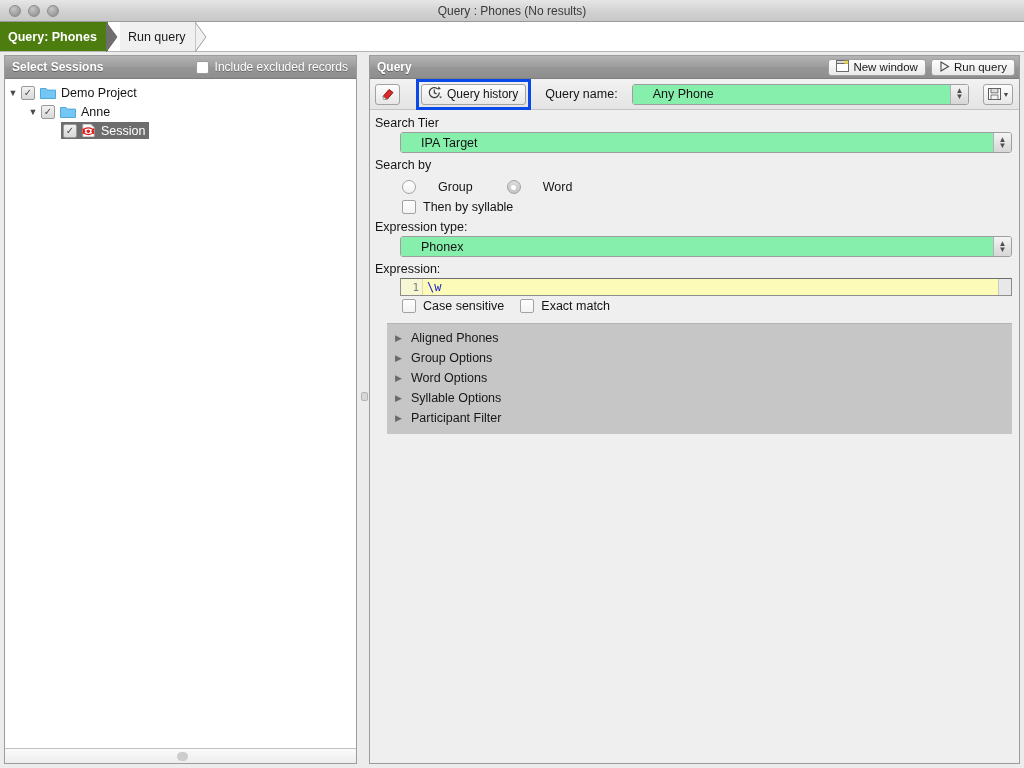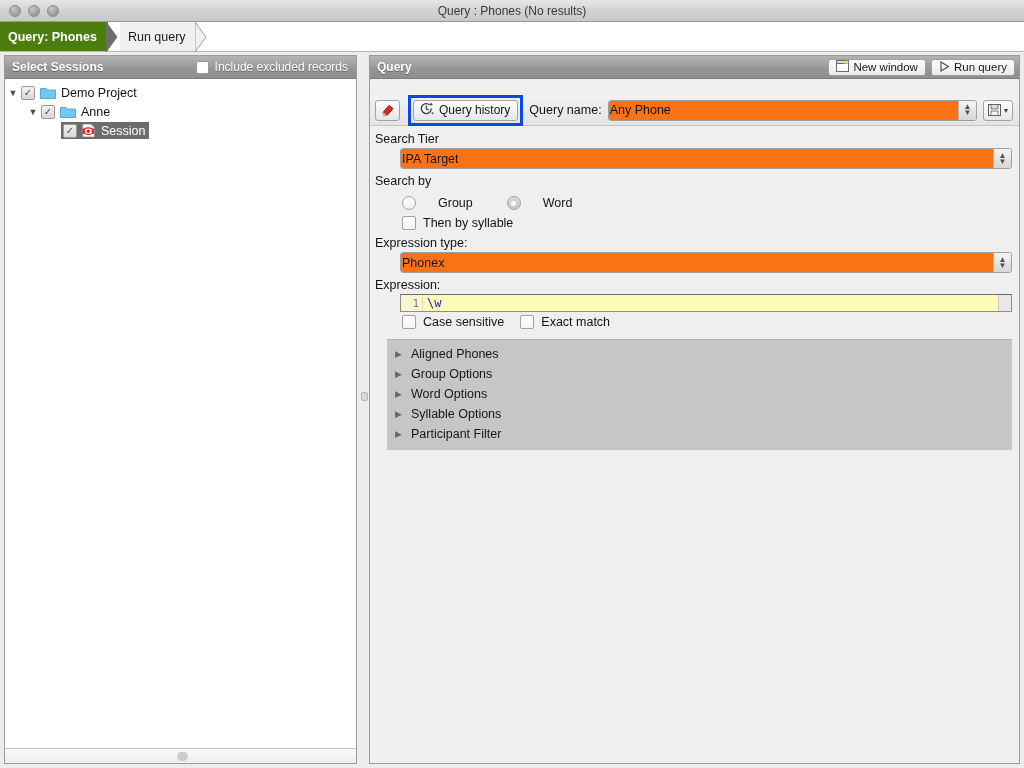--- a/index.html
+++ b/index.html
@@ -170,24 +170,23 @@
     padding: 0 7px; margin-left: 5px;
     background: linear-gradient(to bottom,#fdfdfd,#e9e9e9);
     border: 1px solid #a0a0a0; border-radius: 3px;
     font-size: 11.5px; font-weight: normal; color: #1a1a1a;
     text-shadow: none;
   }
 
   
   .toolbar2 {
     height: 31px; display: flex; align-items: center;
-    padding: 0 6px 0 5px; gap: 0;
+    padding: 0 6px 0 5px; gap: 8px;
     background: linear-gradient(to bottom,#f2f2f2,#e4e4e4);
     border-bottom: 1px solid #c4c4c4;
-    margin-top: 16px;
   }
   .sq-btn {
     width: 25px; height: 21px;
     background: linear-gradient(to bottom,#fdfdfd,#e7e7e7);
     border: 1px solid #a3a3a3; border-radius: 3px;
     display: flex; align-items: center; justify-content: center;
   }
   .focusring {
     border: 3px solid #0a48e8;
     padding: 2px;
@@ -204,22 +203,22 @@
   .qname-label { font-size: 12.5px; color: #141414; margin-right: 6px; }
 
   
   .combo {
     height: 21px; flex: 1; display: flex; align-items: stretch;
     border: 1px solid #9e9e9e; border-radius: 3px;
     background: #ffffff; overflow: hidden;
   }
   .combo .val {
     flex: 1; display: flex; align-items: center;
-    padding-left: 1px; font-size: 12.5px; color: #141414;
-    background: #f97316;
+    padding-left: 20px; font-size: 12.5px; color: #141414;
+    background: #86efac;
   }
   .combo .steppers {
     width: 18px;
     background: linear-gradient(to bottom,#f4f4f4,#d6d6d6);
     border-left: 1px solid #b2b2b2;
     display: flex; flex-direction: column;
     align-items: center; justify-content: center;
     color: #4e4e4e; line-height: 6px; font-size: 8px;
   }
   .save-btn {

